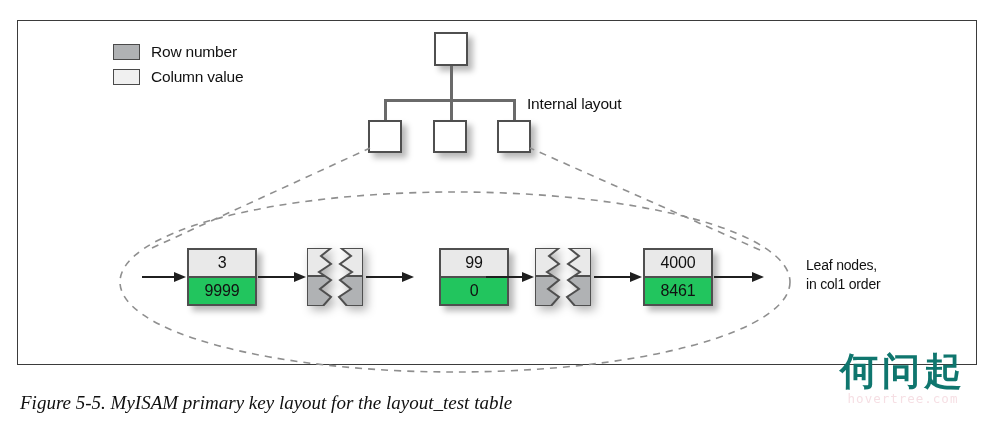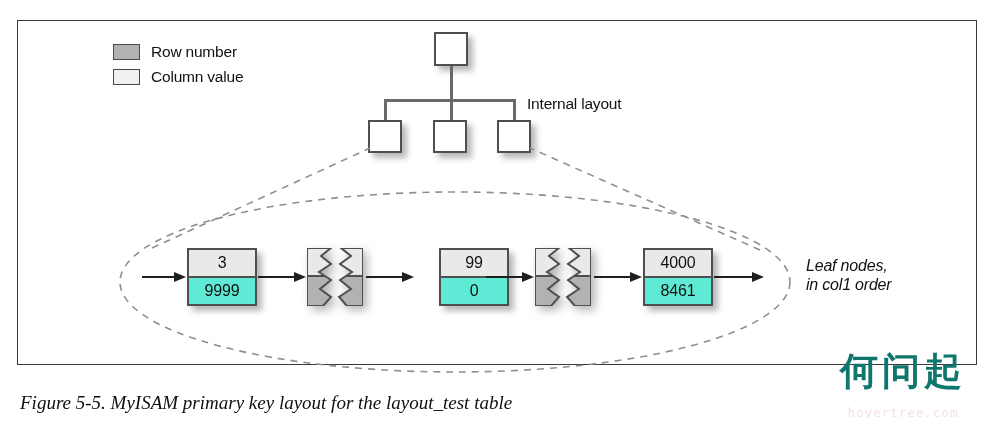--- a/index.html
+++ b/index.html
@@ -37,37 +37,37 @@
     border:2px solid #4f4f4f;background:#ffffff;
     box-shadow:5px 5px 6px rgba(0,0,0,.28);
   }
   .tree-line{position:absolute;background:#6a6a6a;}
 
   .internal-label{
     position:absolute;left:527px;top:95px;font-size:15.5px;
     letter-spacing:-.2px;color:#111;white-space:nowrap;
   }
   .leaf-label{
-    position:absolute;left:806px;top:256px;font-size:16px;
-    line-height:19px;letter-spacing:-.2px;color:#111;white-space:nowrap;font-style:italic;
+    position:absolute;left:806px;top:256px;font-size:14px;
+    line-height:19px;letter-spacing:-.2px;color:#111;white-space:nowrap;
   }
 
   
   .leafbox{
     position:absolute;width:70px;height:58px;box-sizing:border-box;
     border:2px solid #4f4f4f;background:#e9e9e9;
     box-shadow:5px 5px 6px rgba(0,0,0,.28);
     display:flex;flex-direction:column;
   }
   .leafbox .cell{
     flex:1;display:flex;align-items:center;justify-content:center;
     font-size:16px;color:#111;letter-spacing:-.2px;
   }
   .leafbox .cell.col{background:#e9e9e9;}
-  .leafbox .cell.row{background:#5eead4;border-top:2px solid #4f4f4f;}
+  .leafbox .cell.row{background:#22c55e;border-top:2px solid #4f4f4f;}
 
   
   .breaksym{position:absolute;width:56px;height:58px;}
   .breaksym svg{display:block;filter:drop-shadow(4px 4px 5px rgba(0,0,0,.30));}
 
   
   .arrow{position:absolute;height:12px;}
   .arrow svg{display:block;}
 
   
@@ -84,21 +84,21 @@
   .watermark{
     position:absolute;left:840px;top:352px;text-align:center;
     pointer-events:none;user-select:none;
   }
   .wm-cn{
     font-size:38px;line-height:38px;color:#0f766e;font-weight:bold;
     letter-spacing:4px;font-family:"DejaVu Sans", sans-serif;
   }
   .wm-url{
     font-size:12.5px;line-height:14px;color:#f6dfe4;letter-spacing:1px;
-    font-family:"DejaVu Sans Mono", monospace;margin-top:16px;
+    font-family:"DejaVu Sans Mono", monospace;margin-top:2px;
   }
 </style>
 </head>
 <body>
 
 <div id="figure-root">
 
   <div class="fig-frame-top-shade"></div>
   <div class="fig-frame"></div>
 

